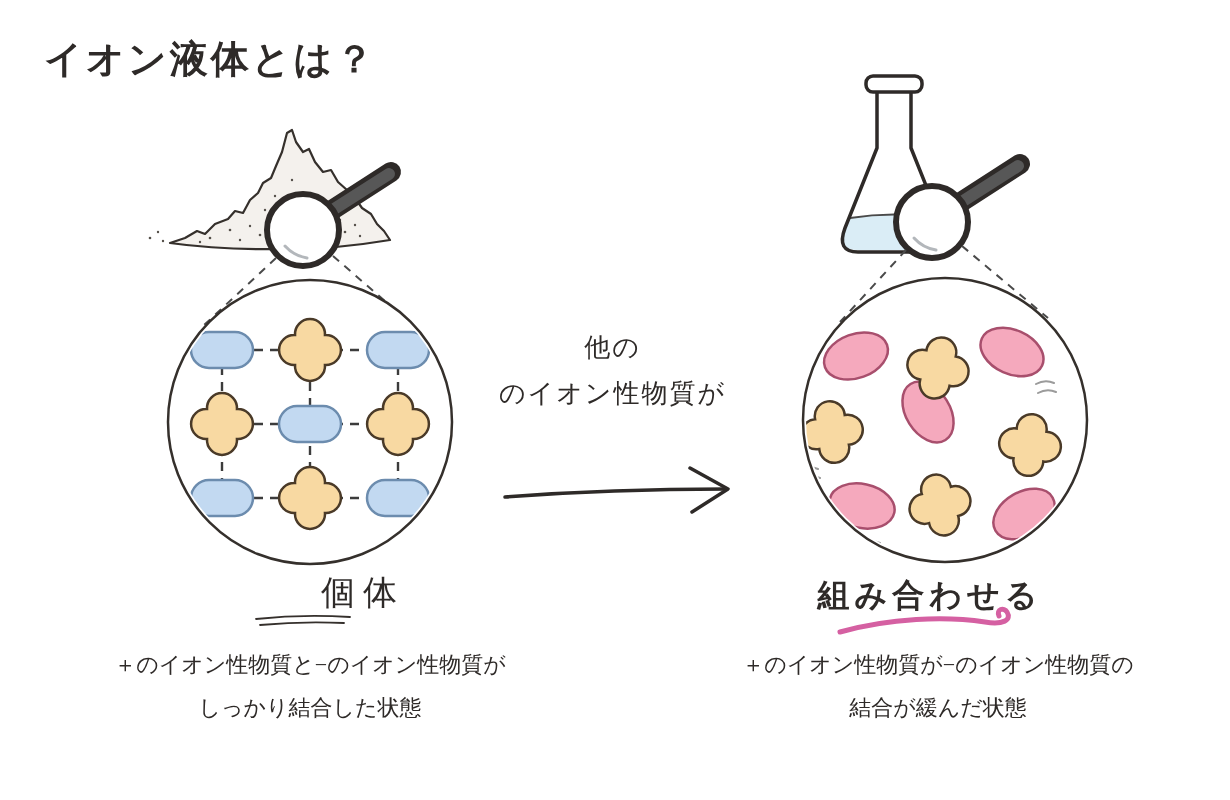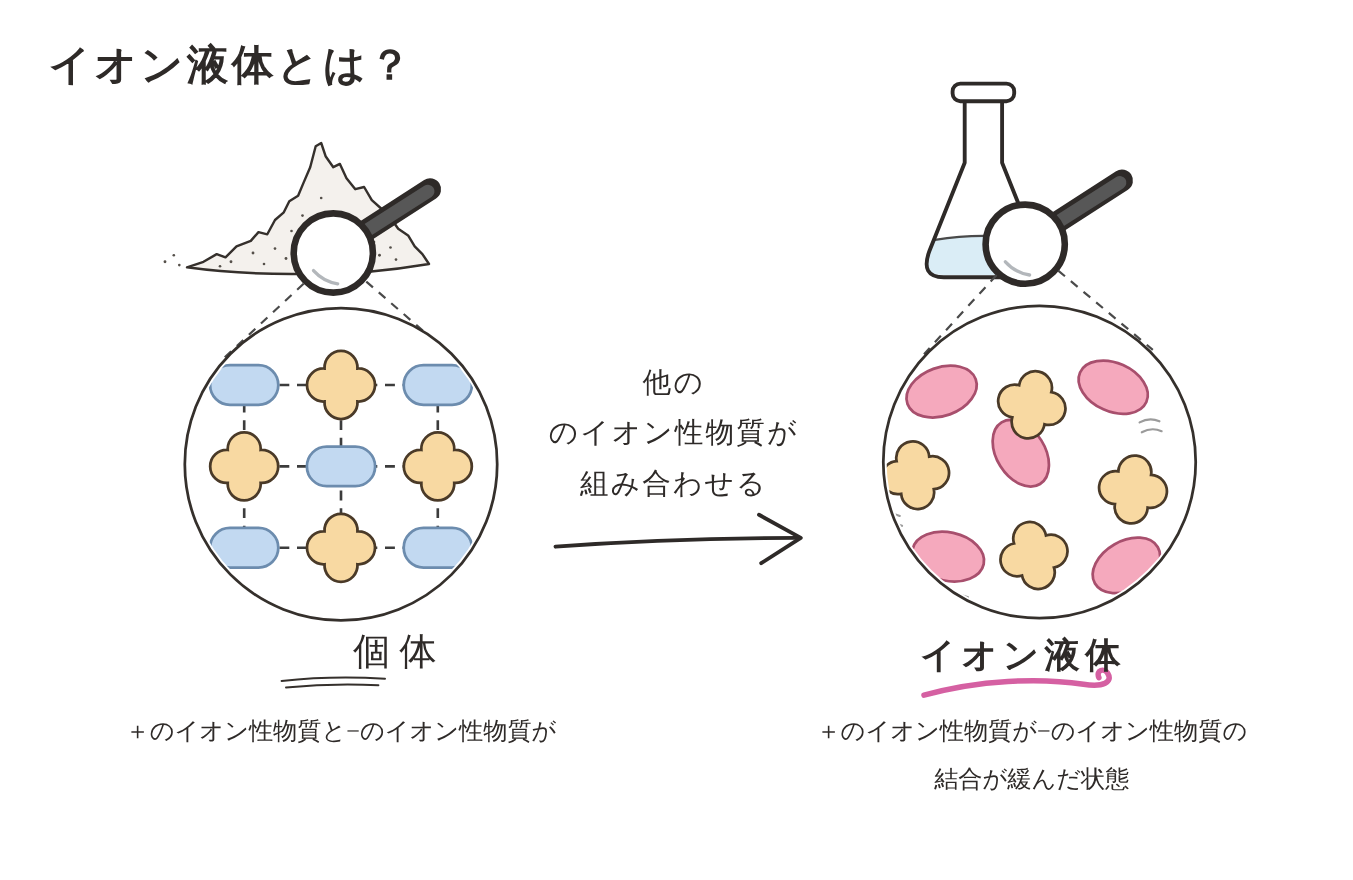--- a/index.html
+++ b/index.html
@@ -155,27 +155,27 @@
       </g>
     </g>
 
     <path d="M 840 632 C 890 618 945 616 985 622 C 1003 625 1012 620 1007 612 C 1004 607 996 609 999 616" fill="none" stroke="#d560a2" stroke-width="5" stroke-linecap="round"></path>
   </svg>
 
   <div class="t title">イオン液体とは？</div>
 
   <div class="t mid mid1">他の</div>
   <div class="t mid mid2">のイオン性物質が</div>
-  <div class="t mid mid3">組み合わせる</div>
 
   <div class="t label-left">個体</div>
-  <div class="t label-right">イオン液体</div>
+  <div class="t label-right">組み合わせる</div>
 
   <div class="caption caption-left">
     <div class="line1">＋のイオン性物質と−のイオン性物質が</div>
+    <div class="line2">しっかり結合した状態</div>
   </div>
 
   <div class="caption caption-right">
     <div class="line1">＋のイオン性物質が−のイオン性物質の</div>
     <div class="line2">結合が緩んだ状態</div>
   </div>
 
 </div>
 
 </body></html>

